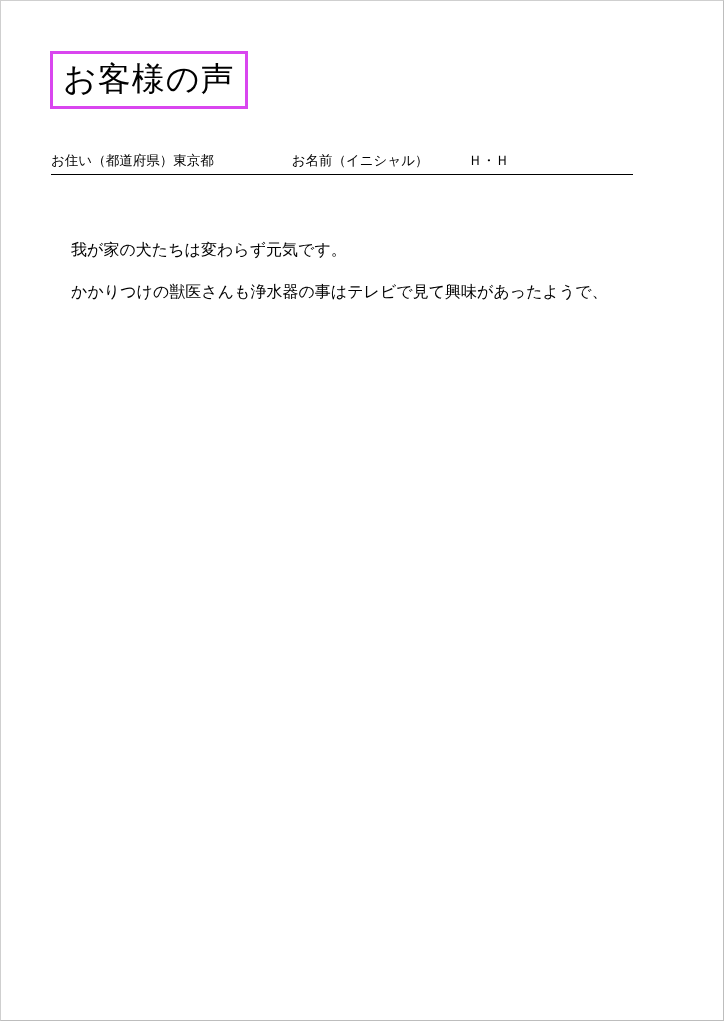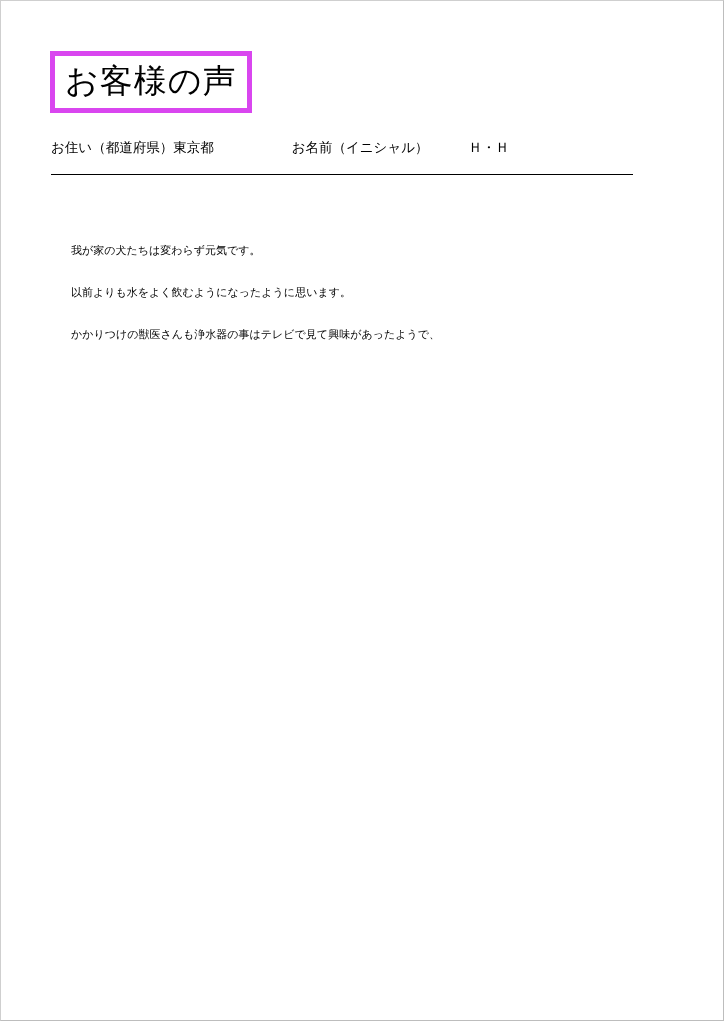--- a/index.html
+++ b/index.html
@@ -22,38 +22,38 @@
     background: #ffffff;
     border-top: 1px solid #cfcfcf;
     border-left: 1px solid #cfcfcf;
     border-right: 1px solid #bdbdbd;
     border-bottom: 1px solid #bdbdbd;
   }
   .title-box {
     position: absolute;
     left: 49px;
     top: 50px;
-    border: 5px solid #d946ef;
+    border: 3px solid #d946ef;
     padding: 6px 10px 8px 10px;
     display: inline-block;
   }
   .title-text {
     font-family: "Liberation Serif", "DejaVu Serif", serif;
     font-size: 33px;
     line-height: 38px;
     letter-spacing: 1px;
     white-space: nowrap;
   }
   .meta-row {
     position: absolute;
     left: 50px;
-    top: 138px;
+    top: 151px;
     width: 582px;
     border-bottom: 1px solid #000000;
-    padding-bottom: 17px;
+    padding-bottom: 4px;
     font-size: 13.5px;
     white-space: nowrap;
   }
   .meta-label {
     font-size: 13.5px;
   }
   .meta-value {
     font-size: 13.5px;
   }
   .meta-gap {
@@ -64,37 +64,36 @@
     display: inline-block;
     width: 40px;
   }
   .body-text {
     position: absolute;
     left: 70px;
     top: 228px;
     width: 600px;
   }
   .body-line {
-    font-size: 11px;
+    font-size: 16px;
     line-height: 42px;
     white-space: nowrap;
   }
 </style>
 </head>
 <body>
 
 <div class="page">
 
   <div class="title-box">
     <div class="title-text">お客様の声</div>
   </div>
 
   <div class="meta-row">
     <span class="meta-label">お住い（都道府県）</span><span class="meta-value">東京都</span><span class="meta-gap"></span><span class="meta-label">お名前（イニシャル）</span><span class="meta-gap2"></span><span class="meta-value">Ｈ・Ｈ</span>
   </div>
 
   <div class="body-text">
     <div class="body-line">我が家の犬たちは変わらず元気です。</div>
-    <div class="body-line">以前よりも水をよく飲むようになったように思います。</div>
     <div class="body-line">かかりつけの獣医さんも浄水器の事はテレビで見て興味があったようで、</div>
   </div>
 
 </div>
 
 </body></html>

